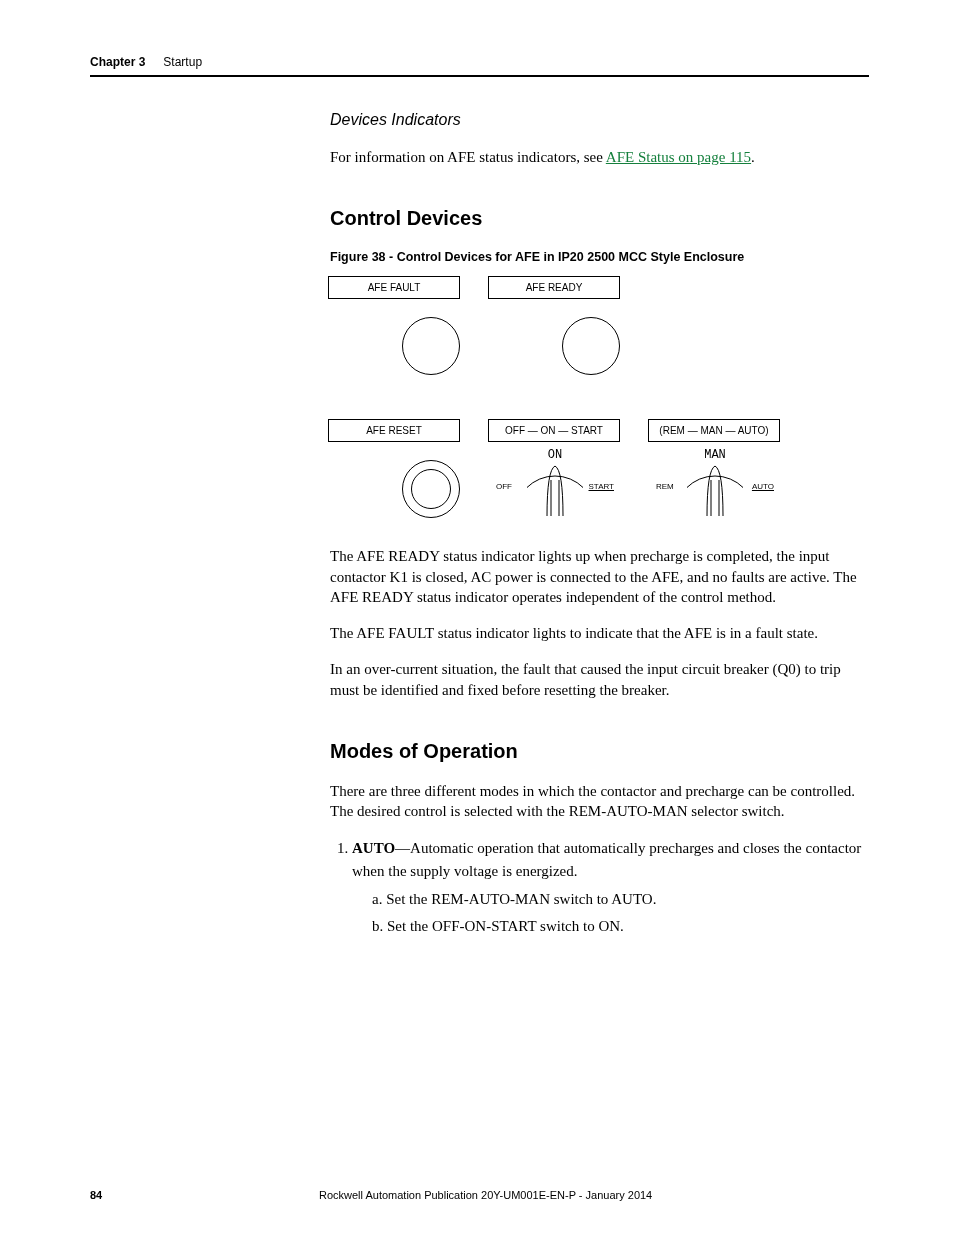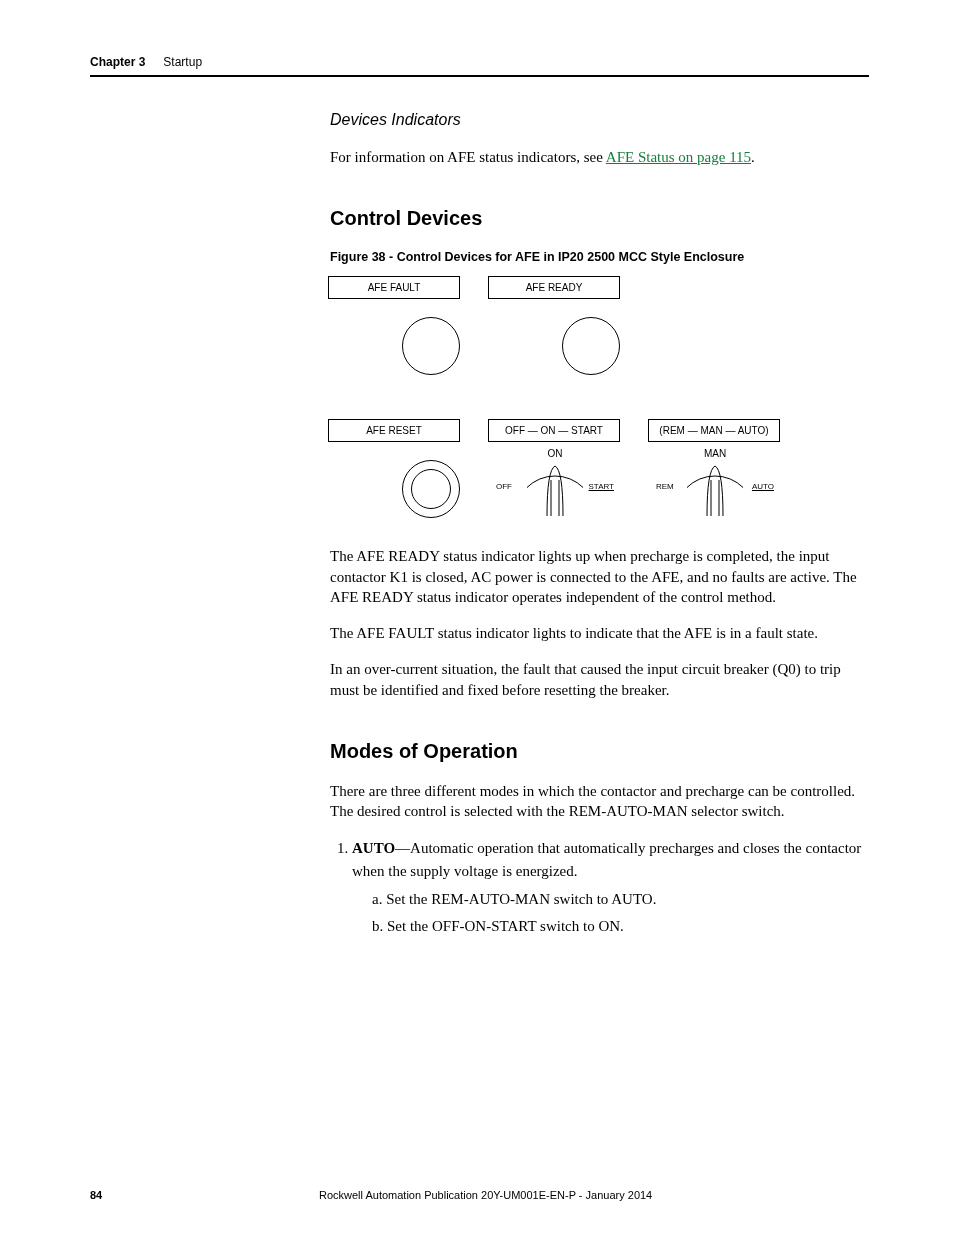--- a/index.html
+++ b/index.html
@@ -102,22 +102,22 @@
     position: relative;
     width: 130px;
     display:flex;
     justify-content:center;
   }
   .sw-top {
     position:absolute;
     top:-12px;
     width:100%;
     text-align:center;
-    font-family: Liberation Sans, sans-serif;
-    font-size:10px;
+    font-family: Liberation Mono, monospace;
+    font-size:12px;
   }
   .sw-left, .sw-right {
     position:absolute;
     top:22px;
     font-family: Arial, Helvetica, sans-serif;
     font-size:8px;
   }
   .sw-left  { left: 6px; }
   .sw-right { right: 6px; text-decoration: underline; }
   .selector-svg { display:block; }

